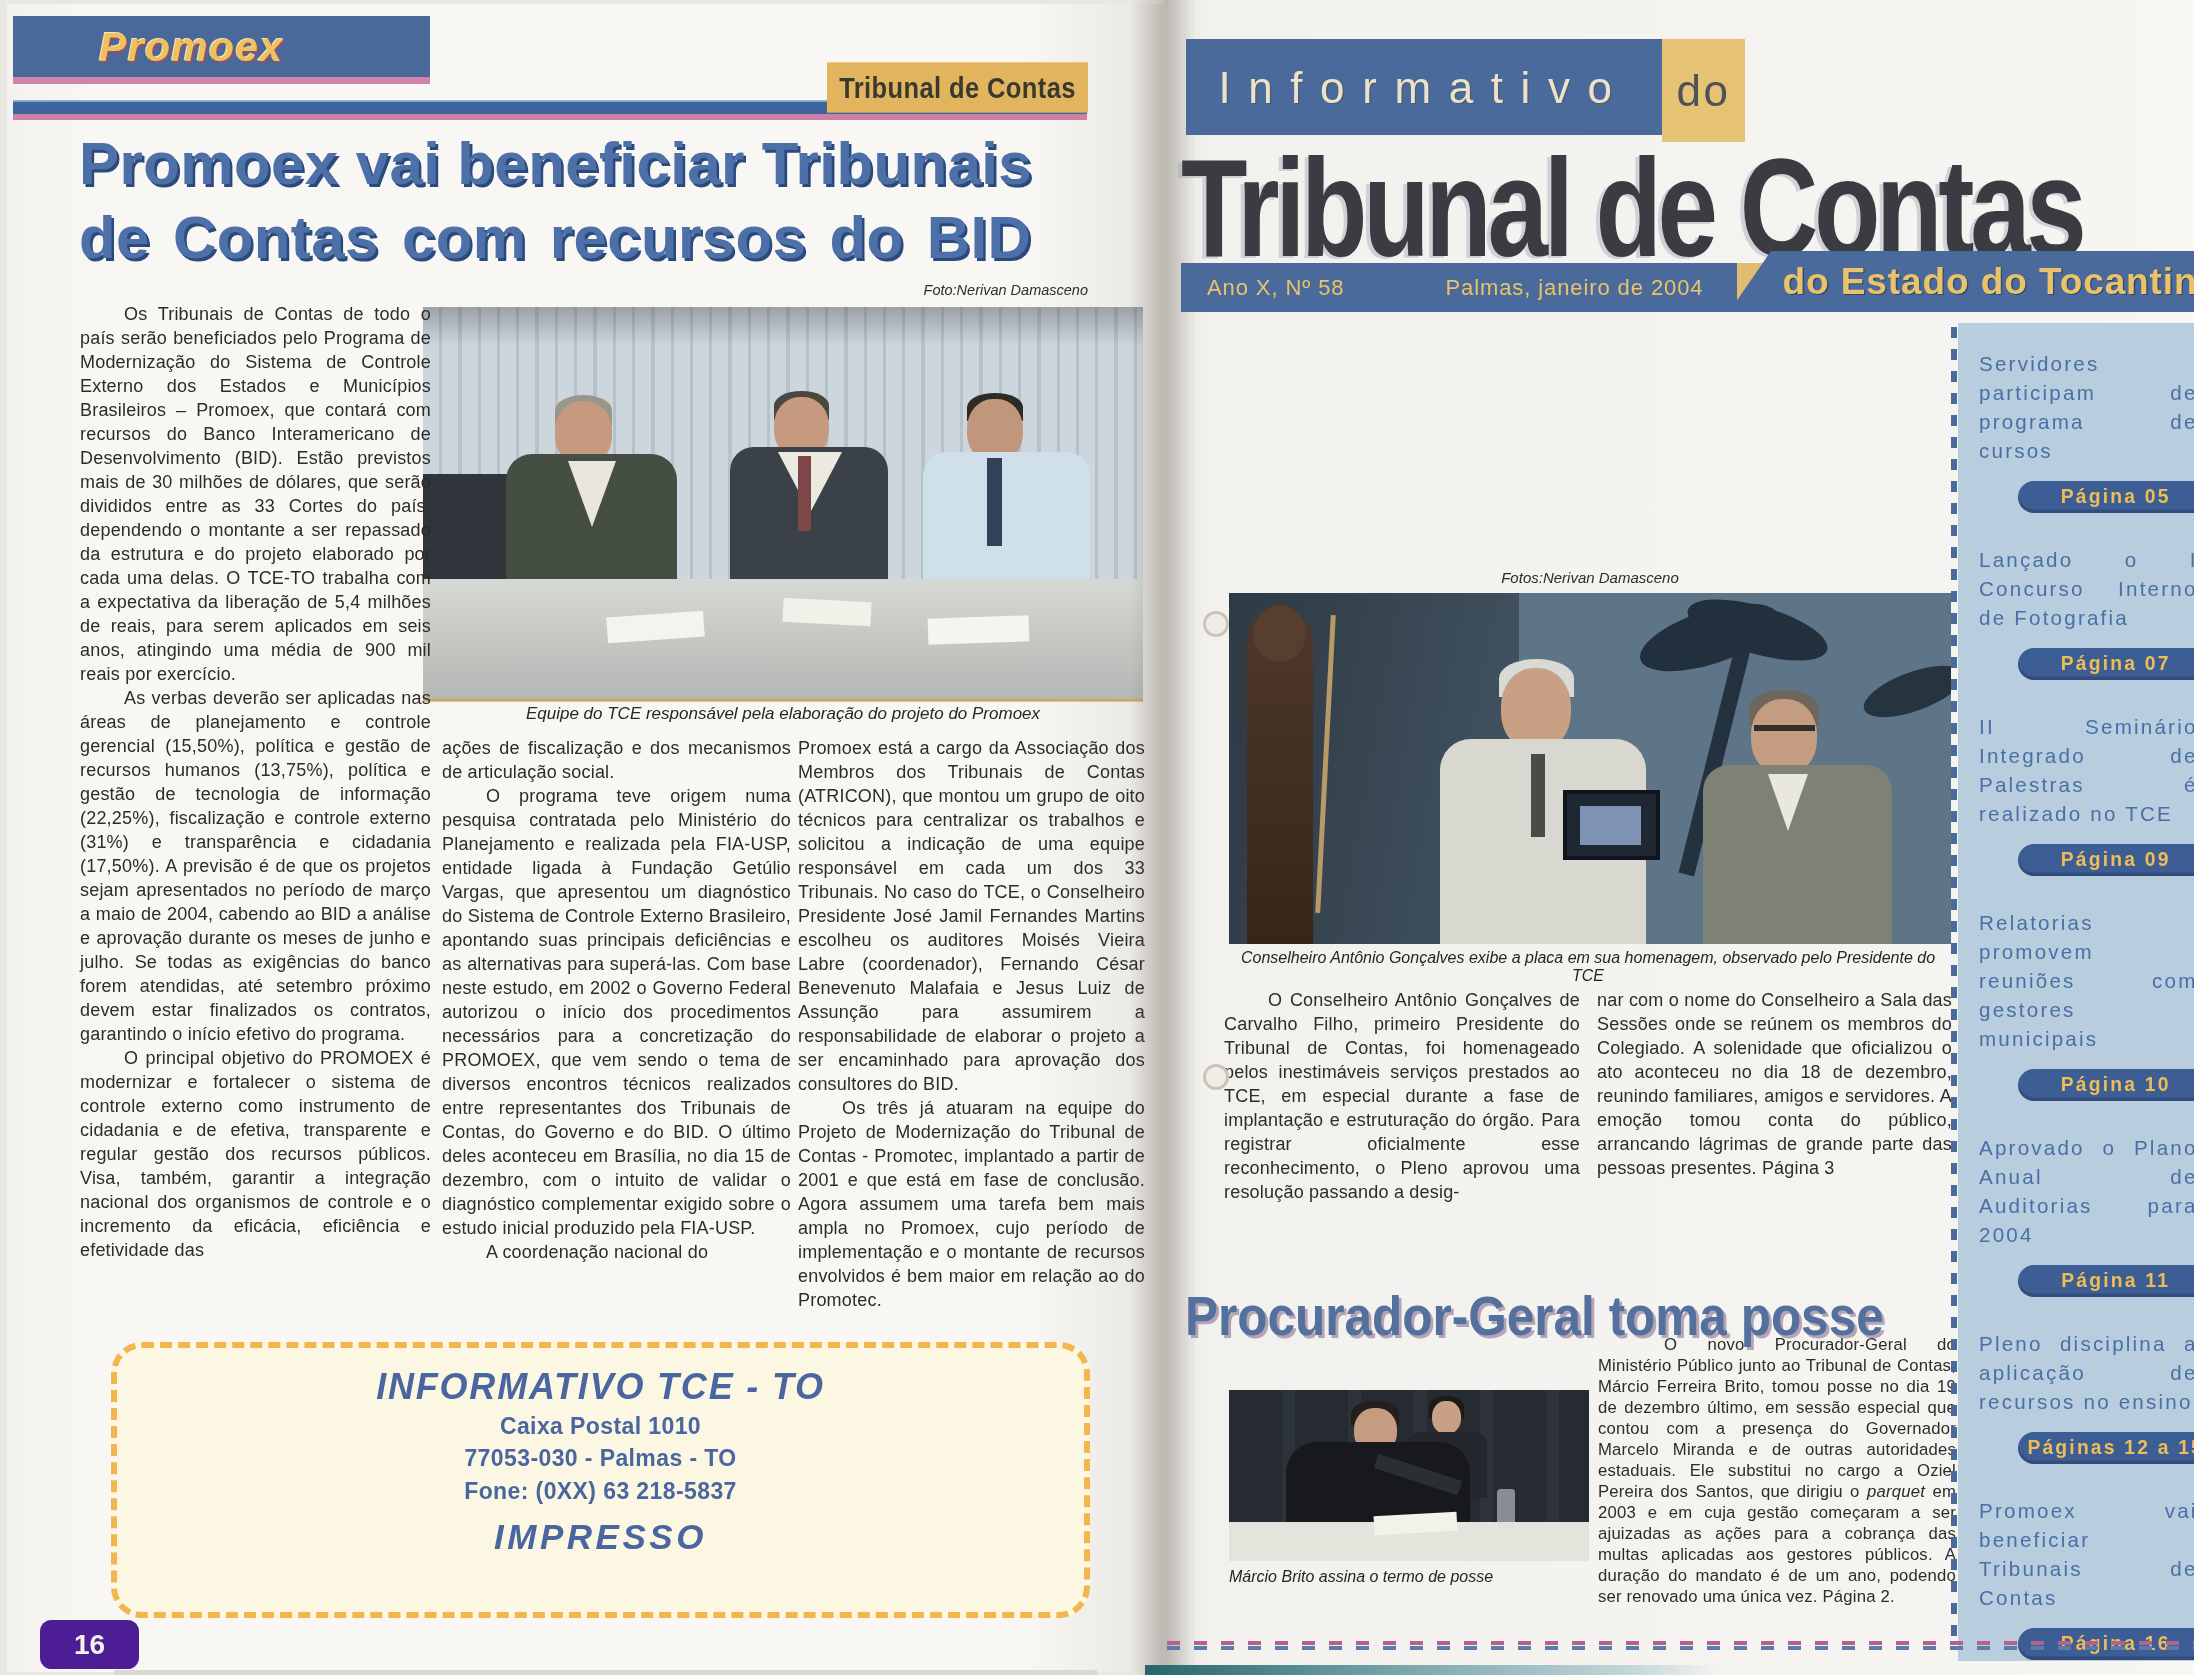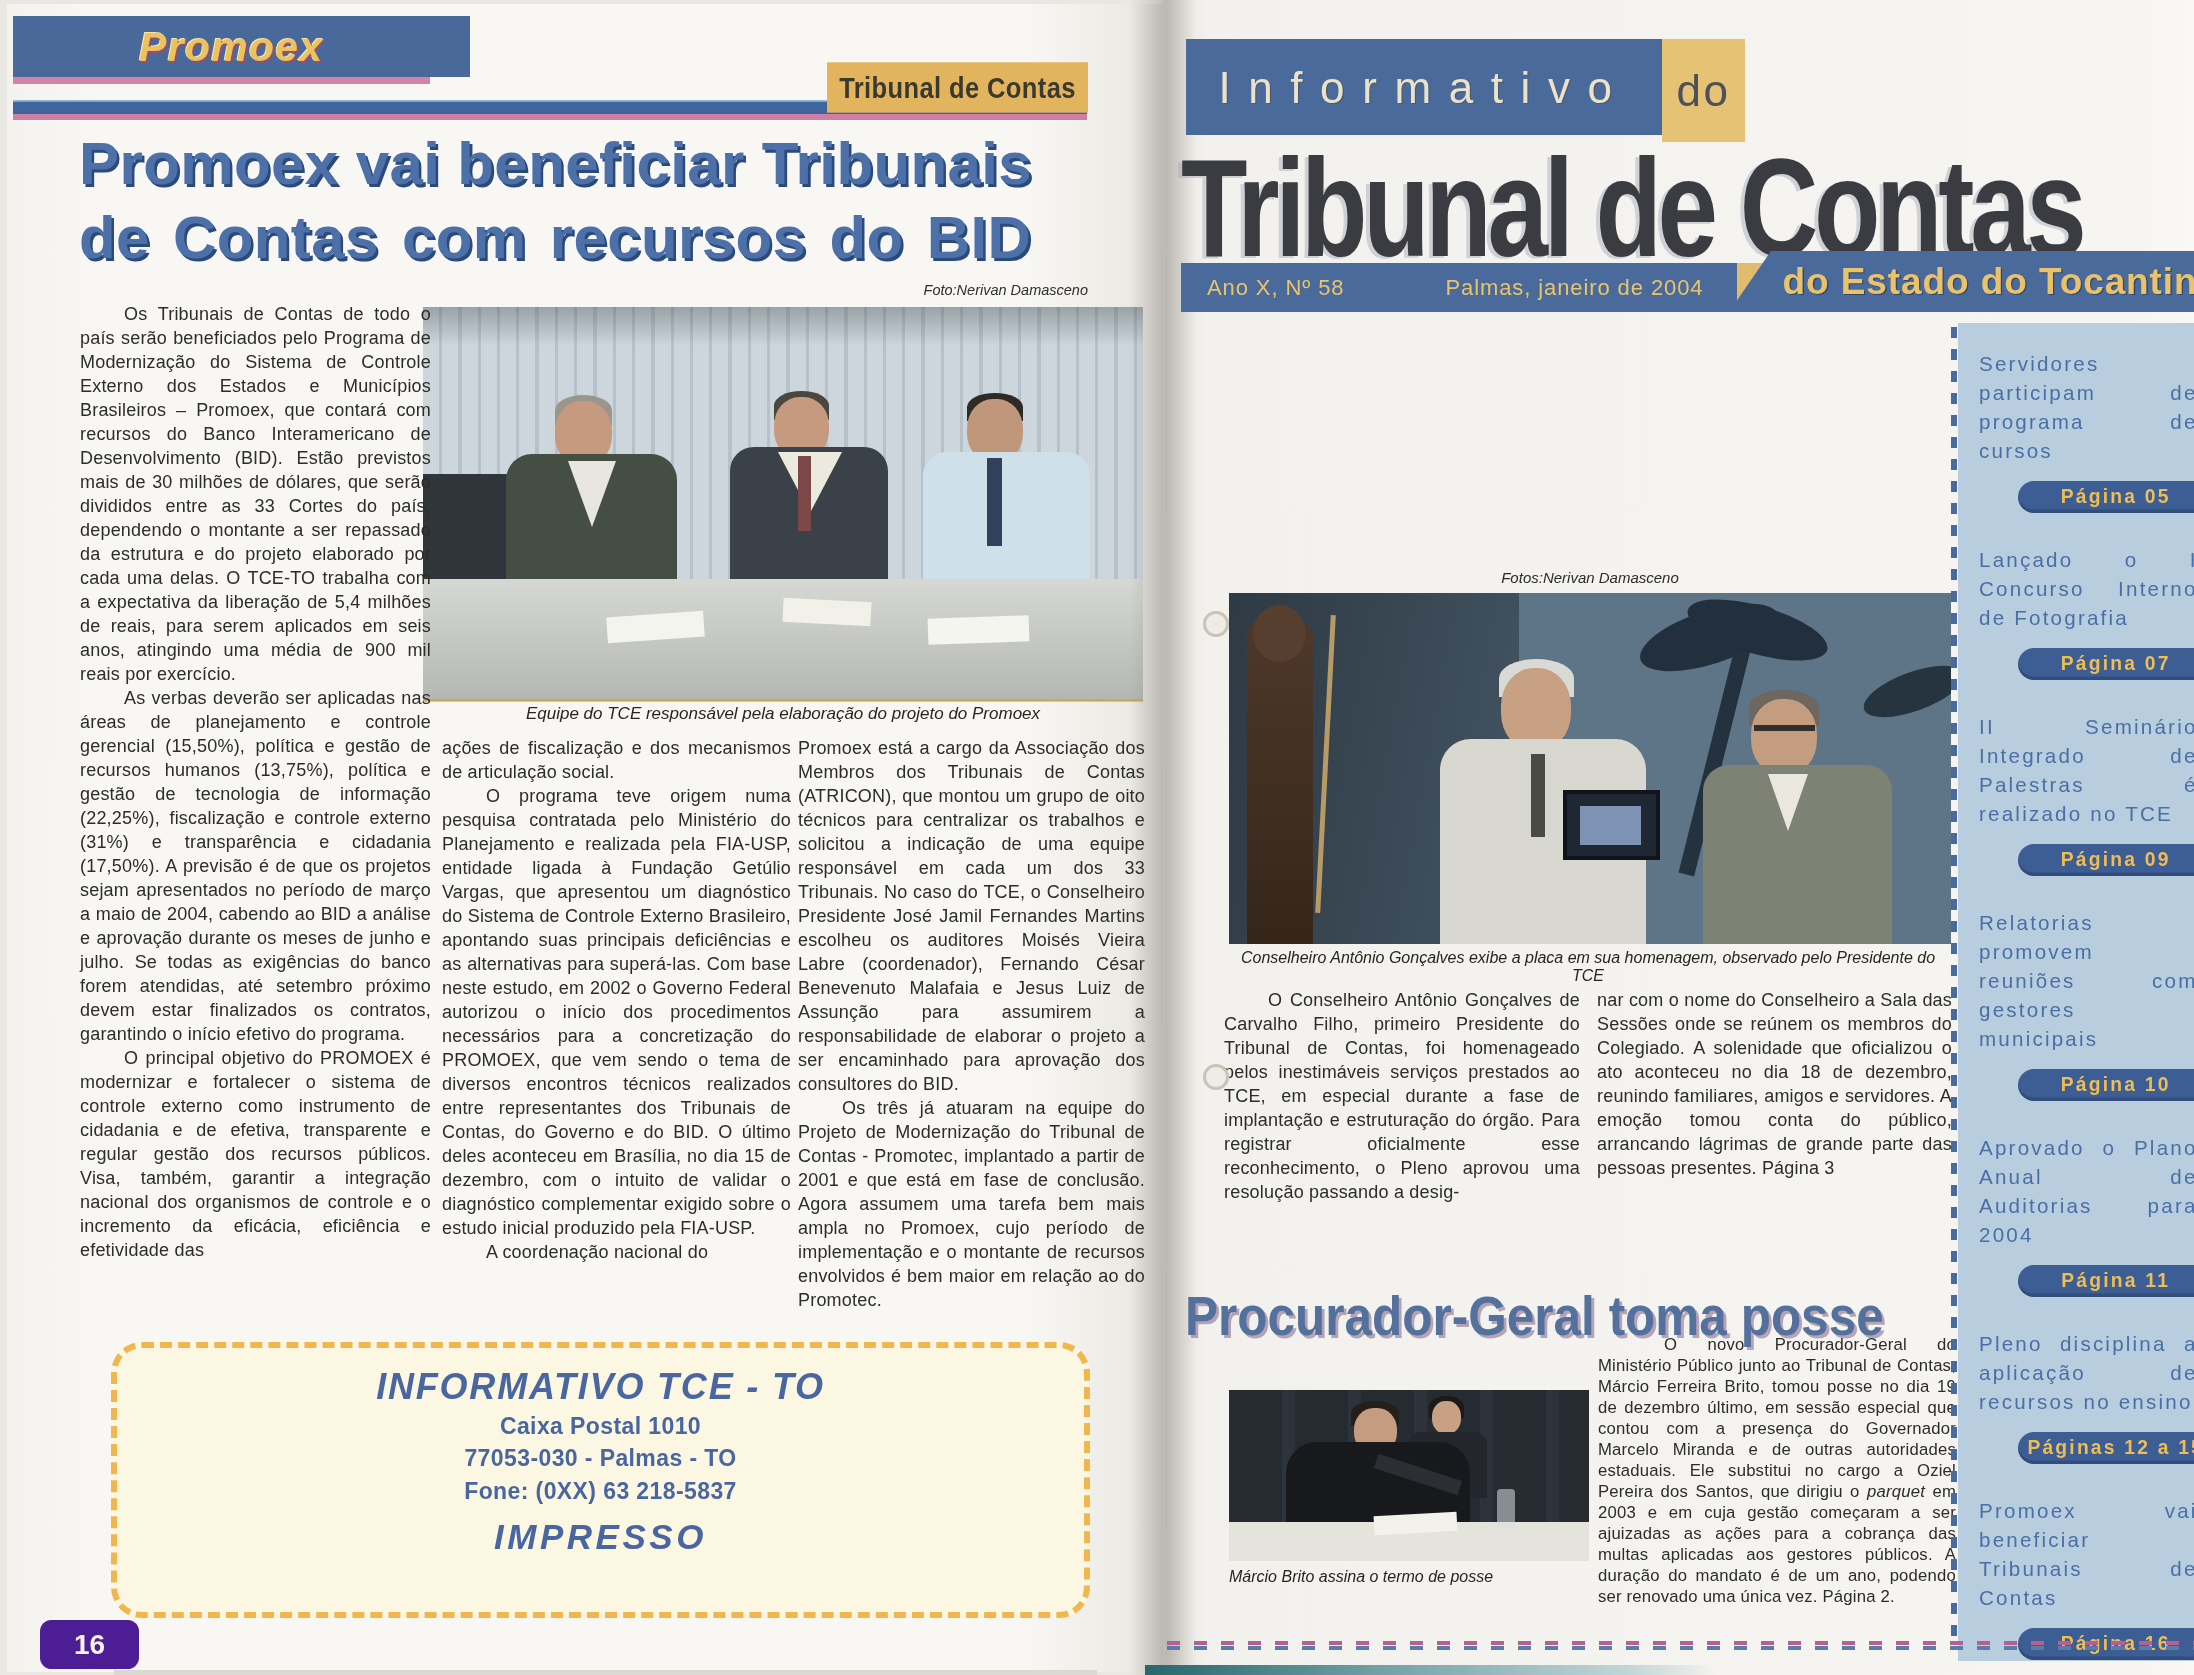--- a/index.html
+++ b/index.html
@@ -6,21 +6,21 @@
   .spread{position:relative;width:2239px;height:1676px;overflow:hidden;background:#e9e7e2;}
   .abs{position:absolute;}
   .s{position:absolute;}
 
   
   #bg-left{left:6.6px;top:4.4px;width:1156px;height:1668px;background:linear-gradient(90deg,#f3f2ee 0%,#f8f7f3 8%,#f8f7f3 88%,#eceae5 97%,#dcd9d3 100%);}
   #bg-right{left:1163px;top:0;width:1076px;height:1676px;background:linear-gradient(90deg,#e4e1db 0%,#f2f1ed 4%,#f6f5f1 90%,#fbfaf8 100%);}
   #gutter{left:1130px;top:0;width:66px;height:1676px;background:linear-gradient(90deg,rgba(90,85,78,0) 0%,rgba(90,85,78,.22) 45%,rgba(90,85,78,.30) 55%,rgba(90,85,78,0) 100%);}
 
   
-  #lp-logo-box{left:13px;top:16px;width:417px;height:61px;background:#4a699b;padding-left:40px;}
+  #lp-logo-box{left:13px;top:16px;width:417px;height:61px;background:#4a699b;}
   #lp-logo-box span{display:block;padding-left:86px;line-height:62px;font-size:41px;font-weight:700;font-style:italic;letter-spacing:1.3px;color:#edc25d;text-shadow:1.8px 1.8px 0 #8c5274,-0.9px -0.9px 0 #f7e4b2;}
   #lp-logo-pink{left:13px;top:77px;width:417px;height:7px;background:#d283a8;}
   #lp-bar{left:13px;top:102px;width:1074px;height:12.3px;background:#3e659e;box-shadow:0 -1.8px 0 #7aa7c8;}
   #lp-bar-pink{left:13px;top:114px;width:1074px;height:5.7px;background:#cd80a5;}
   #lp-corner-tag{left:827px;top:65px;width:261px;height:45px;background:#e3b45e;color:#3a392f;font-weight:700;font-size:25.5px;line-height:46px;text-align:center;letter-spacing:0.4px;transform:scaleY(1.12);}
 
   
   #lp-headline{left:79px;top:127px;width:1062px;color:#4e70a9;font-weight:700;font-size:60px;line-height:74px;letter-spacing:0.4px;text-shadow:2.6px 2.6px 0 #2a4a7c;}
   #lp-headline .l2{word-spacing:6.1px;}
   #lp-headline span{display:block;white-space:nowrap;}

